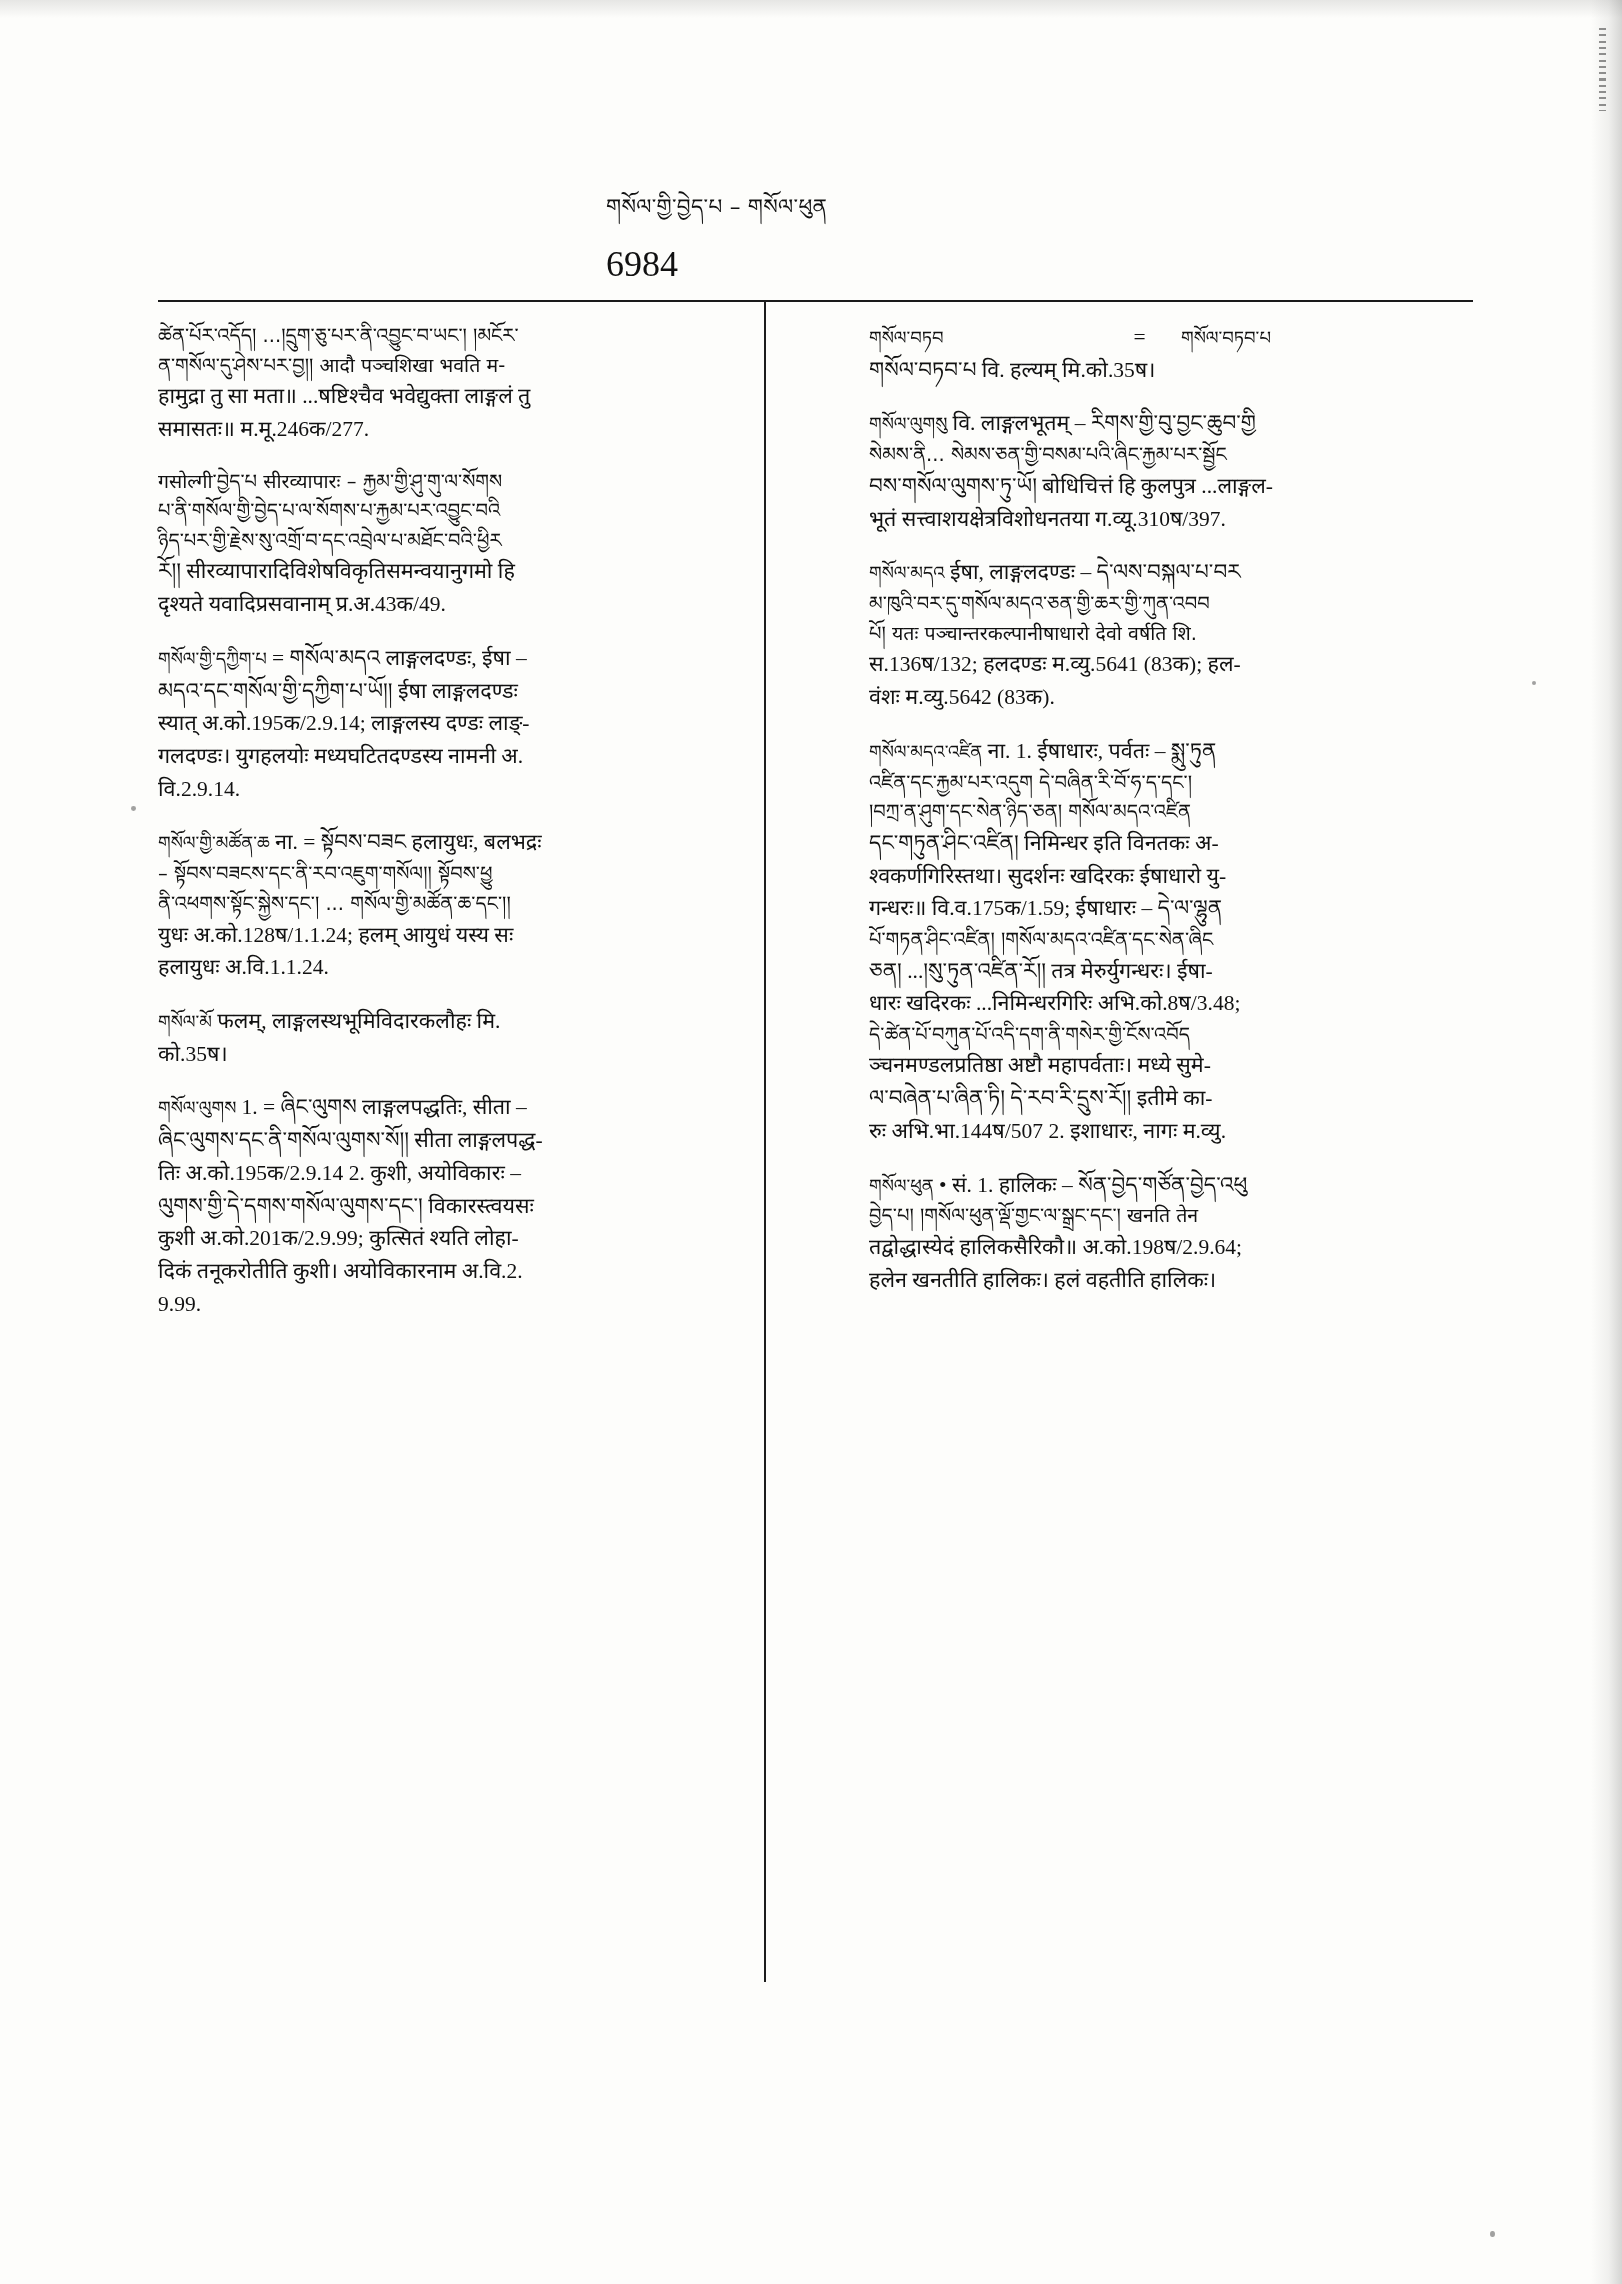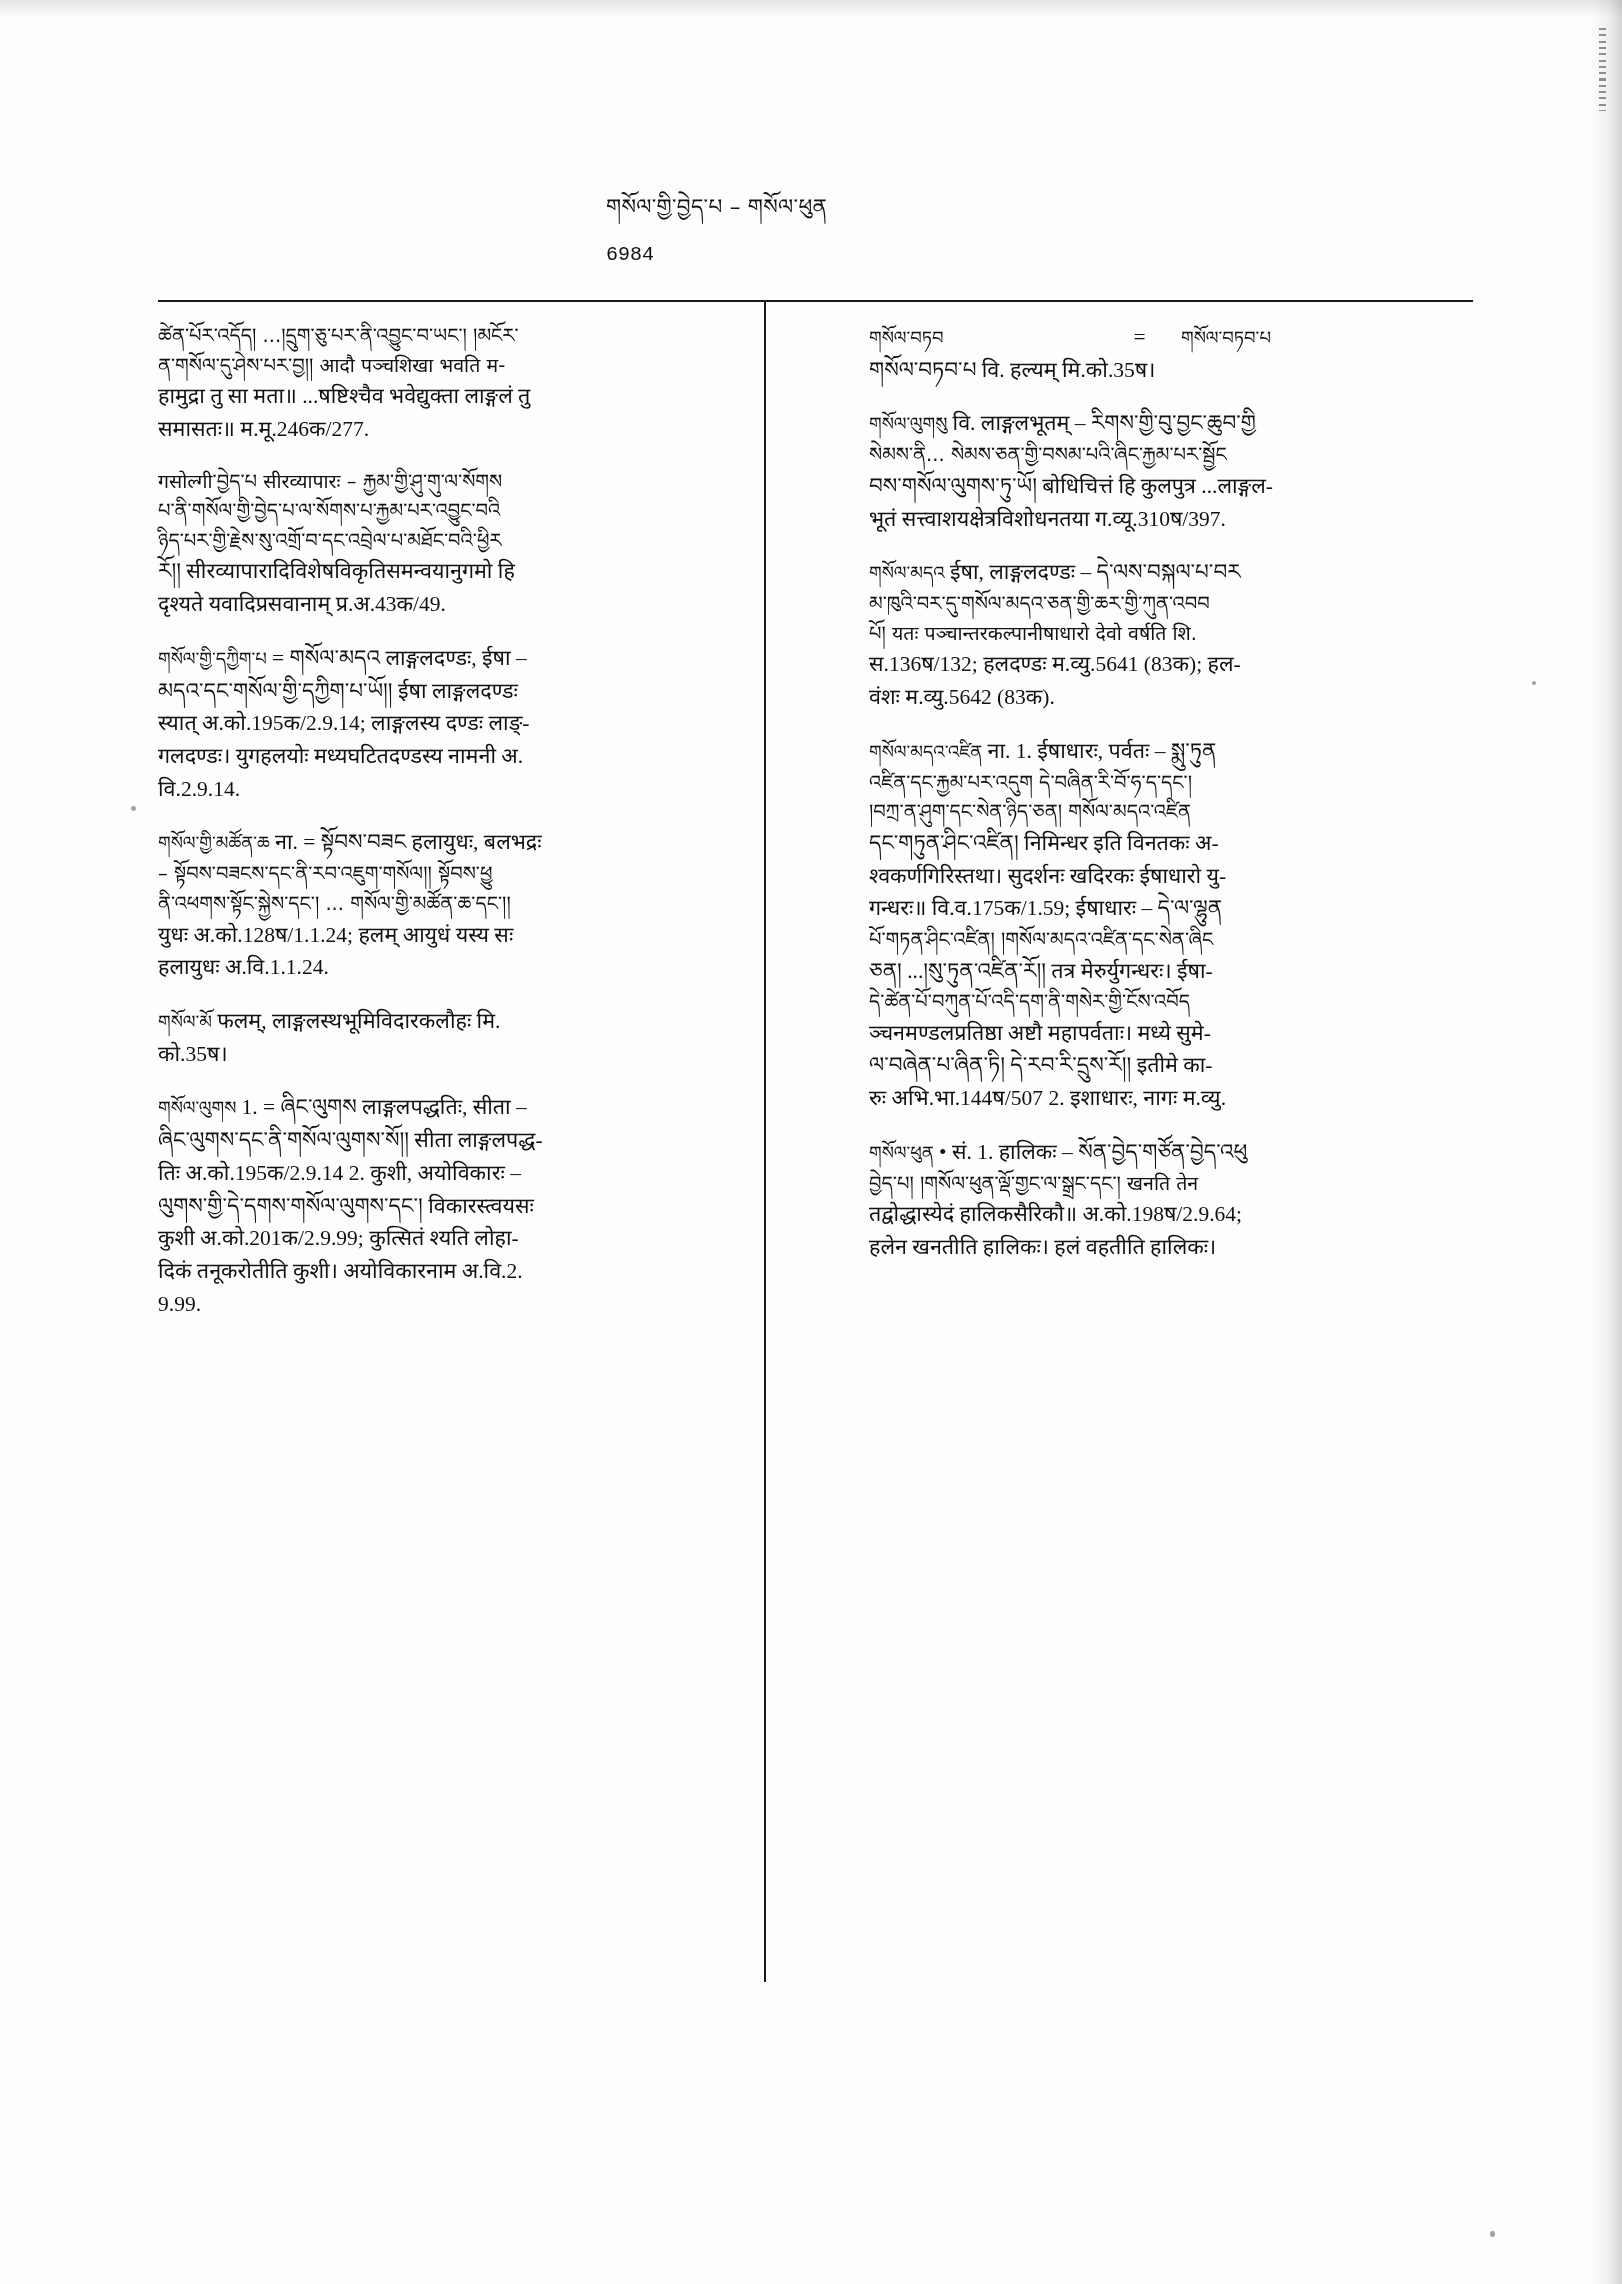--- a/index.html
+++ b/index.html
@@ -65,22 +65,22 @@
     flex-direction: column;
   }
   .head-left {
     font-size: 21.5px;
     letter-spacing: 0.3px;
     white-space: nowrap;
     font-family: "DejaVu Sans", "Liberation Sans", sans-serif;
   }
   .head-center {
     margin-left: 459px;
-    font-size: 20px;
-    font-family: Liberation Mono, monospace;
+    font-size: 36px;
+    font-family: Liberation Serif, serif;
   }
 
   .rule {
     position: absolute;
     left: 158px;
     top: 300px;
     width: 1315px;
     height: 2.1px;
     background: #1a1a1a;
   }
@@ -259,20 +259,21 @@
           <span class="hw">གསོལ་མདའ་འཛིན</span>
           <span class="dev">ना. 1. ईषाधारः, पर्वतः – སྨུ་ཏུན</span>
         </p>
         <p class="tib">འཛིན་དང་རྐྱམ་པར་འདུག  དེ་བཞིན་རི་བོ་ཧ་ད་དང་།</p>
         <p class="tib">།བཀྲ་ན་ཤུག་དང་སེན་ཉིད་ཅན།  གསོལ་མདའ་འཛིན</p>
         <p class="dev">དང་གཏུན་ཤིང་འཛིན།  निमिन्धर इति विनतकः अ-</p>
         <p class="dev">श्वकर्णगिरिस्तथा। सुदर्शनः खदिरकः ईषाधारो यु-</p>
         <p class="dev">गन्धरः॥ वि.व.175क/1.59;  ईषाधारः – དེ་ལ་ལྷུན</p>
         <p class="tib">པོ་གཏན་ཤིང་འཛིན།  །གསོལ་མདའ་འཛིན་དང་སེན་ཞིང</p>
         <p class="dev">ཅན། ...།སུ་ཏུན་འཛིན་རོ།།  तत्र मेरुर्युगन्धरः। ईषा-</p>
+        <p class="dev">धारः खदिरकः ...निमिन्धरगिरिः अभि.को.8ष/3.48;</p>
         <p class="tib">དེ་ཚེན་པོ་བཀུན་པོ་འདི་དག་ནི་གསེར་གྱི་ངོས་འབོད</p>
         <p class="dev">ञ्चनमण्डलप्रतिष्ठा अष्टौ महापर्वताः। मध्ये सुमे-</p>
         <p class="dev">ལ་བཞེན་པ་ཞིན་ཏི།  དེ་རབ་རི་དྲུས་རོ།།  इतीमे का-</p>
         <p class="dev">रुः अभि.भा.144ष/507   2. इशाधारः, नागः म.व्यु.</p>
       </div>
 
       <div class="entry">
         <p>
           <span class="hw">གསོལ་ཕུན</span>
           <span class="dev">•</span>

